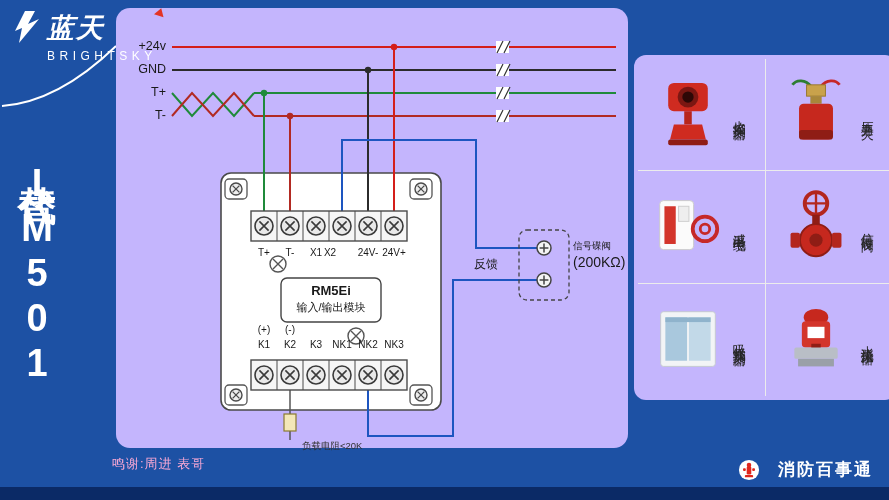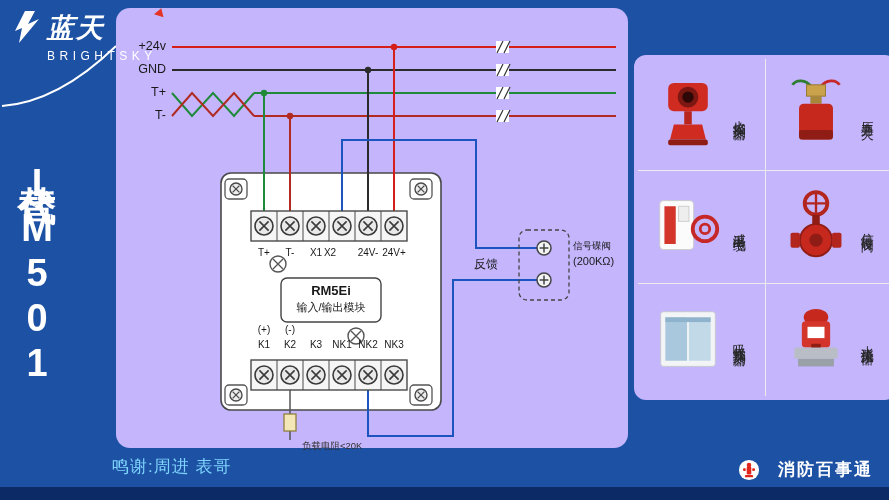--- a/index.html
+++ b/index.html
@@ -30,21 +30,21 @@
   .brand { position: absolute; left: 12px; top: 10px; z-index: 3; display: flex; gap: 5px; color: #fff; }
   .brand-col { display: flex; flex-direction: column; }
   .brand-cn { font-size: 27px; font-weight: 900; font-style: italic; letter-spacing: 2px; position: relative; }
   .brand-flag { position: absolute; right: -8px; top: -2px; width: 0; height: 0;
     border-left: 5px solid transparent; border-right: 5px solid transparent;
     border-bottom: 8px solid #e33425; transform: rotate(18deg); }
   .brand-en { font-size: 12px; letter-spacing: 4.5px; margin-top: 3px; }
   .side-title { position: absolute; left: 8px; top: 156px; width: 54px; z-index: 2;
     writing-mode: vertical-rl; text-orientation: upright; color: #fff;
     font-size: 38px; font-weight: 700; letter-spacing: 3px; text-align: center; }
-  .credit { position: absolute; left: 112px; top: 455px; color: #7dd3fc; font-size: 17px; z-index: 3; letter-spacing: 1px; }
+  .credit { position: absolute; left: 112px; top: 455px; color: #f9a8d4; font-size: 13px; z-index: 3; letter-spacing: 1px; }
   .site-logo { position: absolute; right: 16px; top: 458px; z-index: 3; display: flex; align-items: center; gap: 18px;
     color: #fff; font-size: 17px; font-weight: 600; letter-spacing: 2px; }
   .footer-bar { position: absolute; left: 0; bottom: 0; width: 100%; height: 13px; background: #0b2a66; z-index: 2; }
 </style>
 </head>
 <body>
 
 <div class="stage">
 
   <svg class="swoosh" width="120" height="75">
@@ -184,21 +184,21 @@
     <div class="dlabel tick" style="left:160px;top:331px">K2</div>
     <div class="dlabel tick" style="left:186px;top:331px">K3</div>
     <div class="dlabel tick" style="left:212px;top:331px">NK1</div>
     <div class="dlabel tick" style="left:238px;top:331px">NK2</div>
     <div class="dlabel tick" style="left:264px;top:331px">NK3</div>
 
     <div class="dlabel" style="left:186px;top:433px;font-size:9.5px;color:#333">负载电阻&lt;20K</div>
 
     <div class="dlabel" style="left:348px;top:250px;width:44px;text-align:center;font-size:12px">反馈</div>
     <div class="dlabel" style="left:457px;top:233px;font-size:9.5px">信号碟阀</div>
-    <div class="dlabel" style="left:457px;top:247px;font-size:11px">(200KΩ)</div>
+    <div class="dlabel" style="left:457px;top:247px;font-size:14px">(200KΩ)</div>
   </section>
 
   <section class="panel products-panel">
     <figure class="pcell" style="margin:0">
       <svg width="66" height="76" viewBox="0 0 70 80">
         <rect x="14" y="6" width="42" height="30" rx="6" fill="#cf2b20"></rect>
         <circle cx="35" cy="21" r="11" fill="#7c1712"></circle>
           <circle cx="35" cy="21" r="6" fill="#2e0806"></circle>
         <rect x="31" y="36" width="8" height="14" fill="#b8251c"></rect>
         <path d="M20,50 h30 l4,16 h-38 z" fill="#cf2b20"></path>

